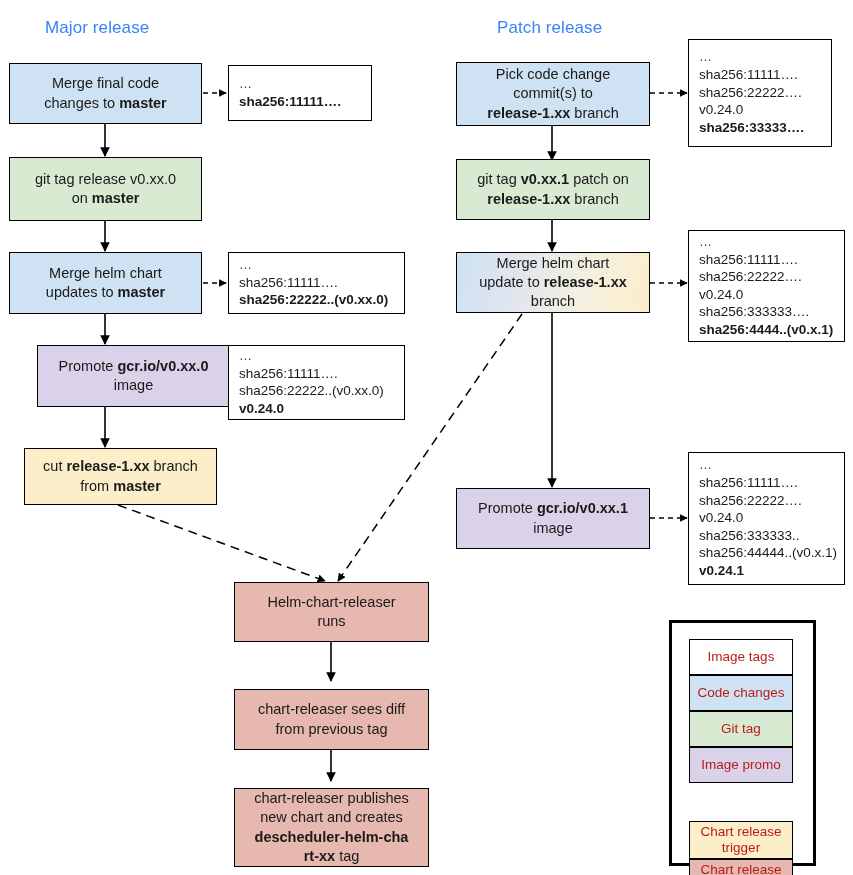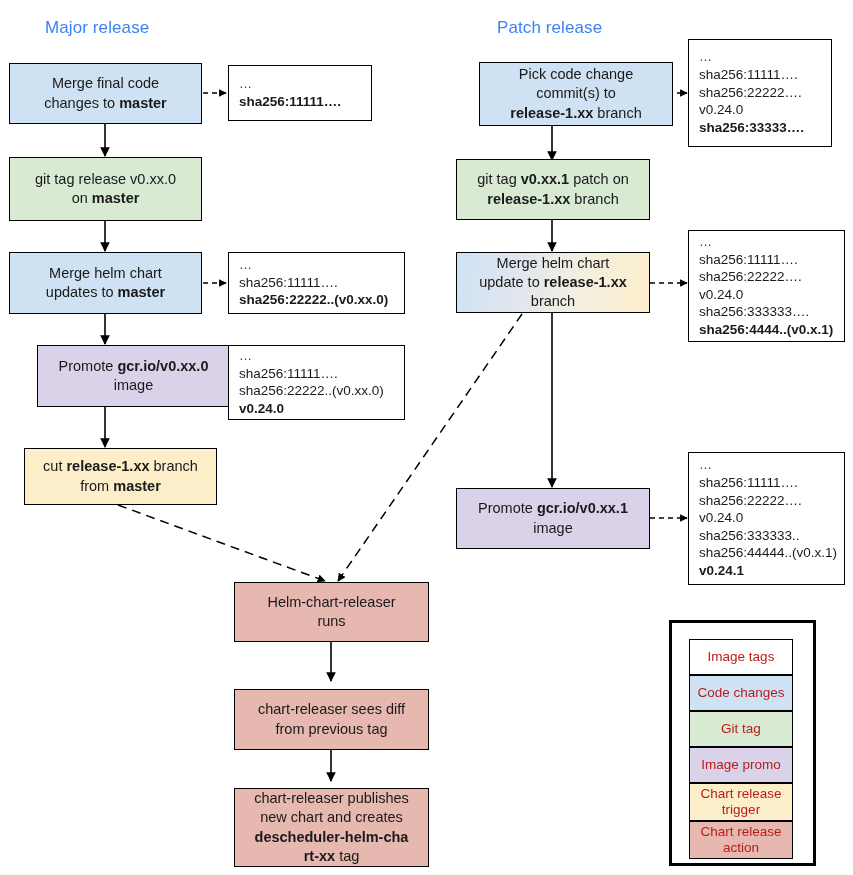--- a/index.html
+++ b/index.html
@@ -187,21 +187,21 @@
     <span class="ln b">sha256:22222..(v0.xx.0)</span>
   </div>
 
   <div class="note" style="left:228px; top:345px; width:177px; height:75px;">
     <span class="ln dots">…</span>
     <span class="ln">sha256:11111….</span>
     <span class="ln">sha256:22222..(v0.xx.0)</span>
     <span class="ln b">v0.24.0</span>
   </div>
 
-  <div class="node c-code" style="left:456px; top:62px; width:194px; height:64px;margin-left:23px;">
+  <div class="node c-code" style="left:456px; top:62px; width:194px; height:64px;">
     <span class="inner">
       <span>Pick code change</span><br>
       <span>commit(s) to</span><br>
       <b>release-1.xx</b><span> branch</span>
     </span>
   </div>
 
   <div class="node c-tag" style="left:456px; top:159px; width:194px; height:61px;">
     <span class="inner">
       <span>git tag </span><b>v0.xx.1</b><span> patch on</span><br>
@@ -281,21 +281,21 @@
     </div>
     <div class="legend-item" style="height:36px; background:#cfe2f3;">
       <span>Code changes</span>
     </div>
     <div class="legend-item" style="height:36px; background:#d9ead3;">
       <span>Git tag</span>
     </div>
     <div class="legend-item" style="height:36px; background:#d9d2e9;">
       <span>Image promo</span>
     </div>
-    <div class="legend-item" style="height:38px; background:#fdeeca;">
+    <div class="legend-item" style="height:38px; background:#fdeeca;margin-top:38px;">
       <span>Chart release trigger</span>
     </div>
     <div class="legend-item" style="height:38px; background:#e6b8af;">
       <span>Chart release action</span>
     </div>
   </div>
 
 </div>
 
 </body></html>

